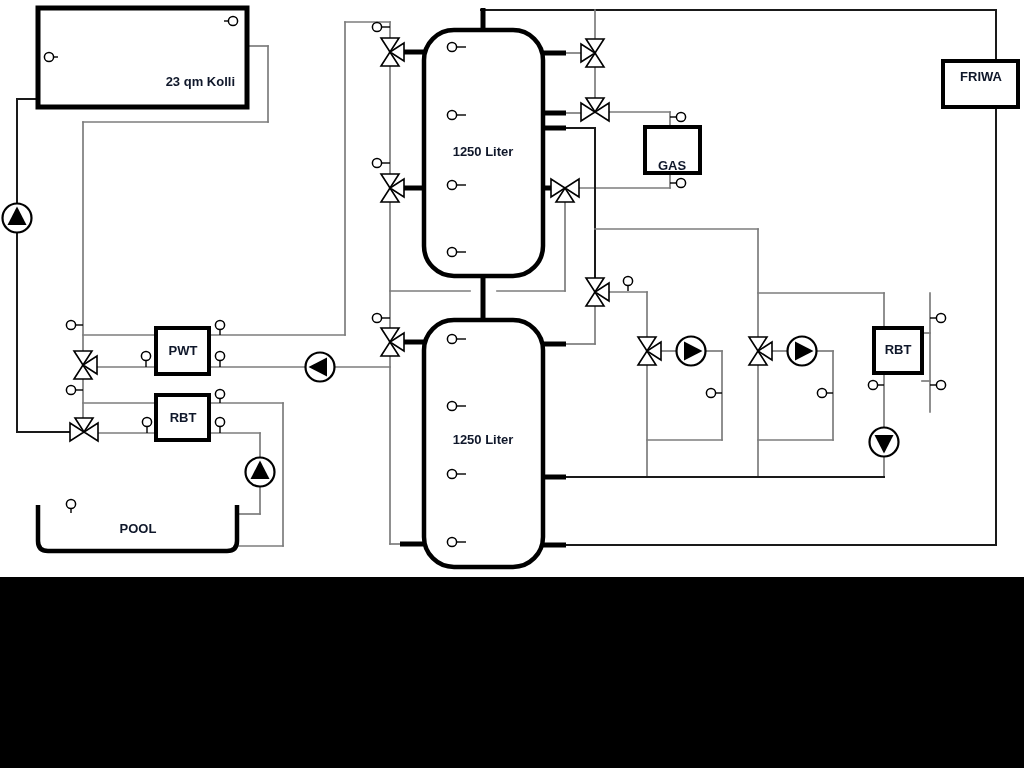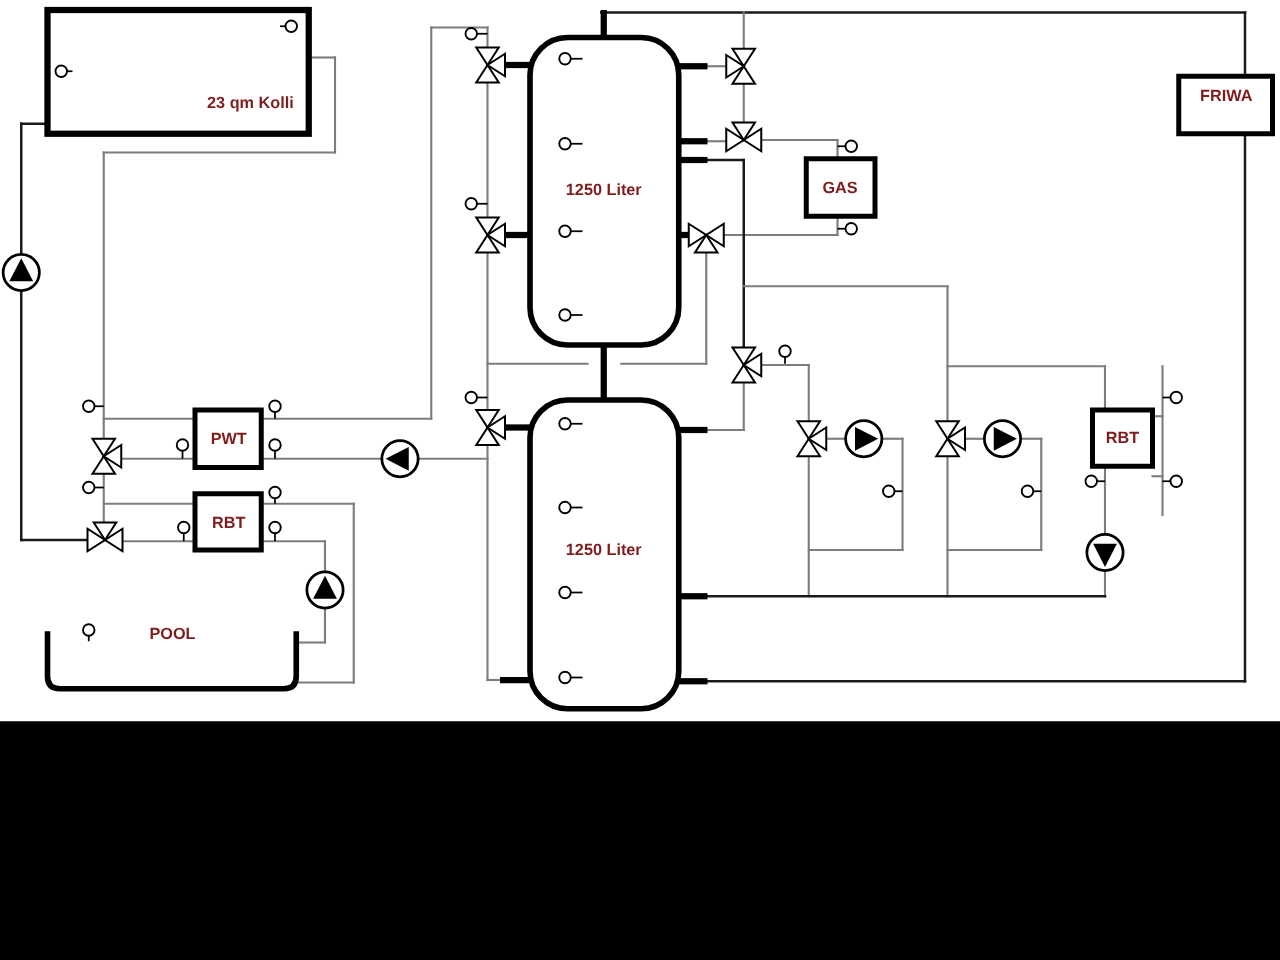--- a/index.html
+++ b/index.html
@@ -1,19 +1,19 @@
 <!DOCTYPE html>
 <html><head>
 <meta charset="utf-8">
 <style>
   html,body{margin:0;padding:0;background:#fff;}
   .stage{position:relative;width:1024px;height:768px;background:#fff;overflow:hidden;
          font-family:"Liberation Sans", sans-serif;}
   .stage svg{position:absolute;left:0;top:0;}
-  .lbl{position:absolute;font-size:13px;font-weight:bold;color:#7f1d1d;white-space:nowrap;
+  .lbl{position:absolute;font-size:13px;font-weight:bold;color:#0f172a;white-space:nowrap;
        line-height:1;}
   .lbl.center{transform:translateX(-50%);}
   .lbl.right{text-align:right;}
   .bottom-bar{position:absolute;left:0;width:1024px;background:#000;}
 </style>
 </head>
 <body>
 
 <div class="stage">
   <svg id="canvas" width="1024" height="768" viewBox="0 0 1024 768">
@@ -214,19 +214,19 @@
       <circle cx="941" cy="318" r="4.6" fill="#ffffff" stroke="#000000" stroke-width="1.5"></circle>
       <line x1="941" y1="385" x2="930" y2="385" stroke="#000000" stroke-width="1.4"></line>
       <circle cx="941" cy="385" r="4.6" fill="#ffffff" stroke="#000000" stroke-width="1.5"></circle>
     </svg>
 
   <div class="lbl right" style="left:95px;top:75px;width:140px;">23 qm Kolli</div>
   <div class="lbl center" style="left:483px;top:145px;">1250 Liter</div>
   <div class="lbl center" style="left:483px;top:433px;">1250 Liter</div>
   <div class="lbl center" style="left:183px;top:344px;text-align:right;">PWT</div>
   <div class="lbl center" style="left:183px;top:411px;">RBT</div>
-  <div class="lbl center" style="left:672px;top:143px;">GAS</div>
+  <div class="lbl center" style="left:672px;top:159px;">GAS</div>
   <div class="lbl center" style="left:981px;top:70px;">FRIWA</div>
   <div class="lbl center" style="left:898px;top:343px;">RBT</div>
-  <div class="lbl center" style="left:138px;top:500px;text-align:right;">POOL</div>
+  <div class="lbl center" style="left:138px;top:522px;text-align:right;">POOL</div>
 
   <div class="bottom-bar" style="top: 577px; height: 191px; background: rgb(0, 0, 0);"></div>
 </div>
 
 </body></html>

